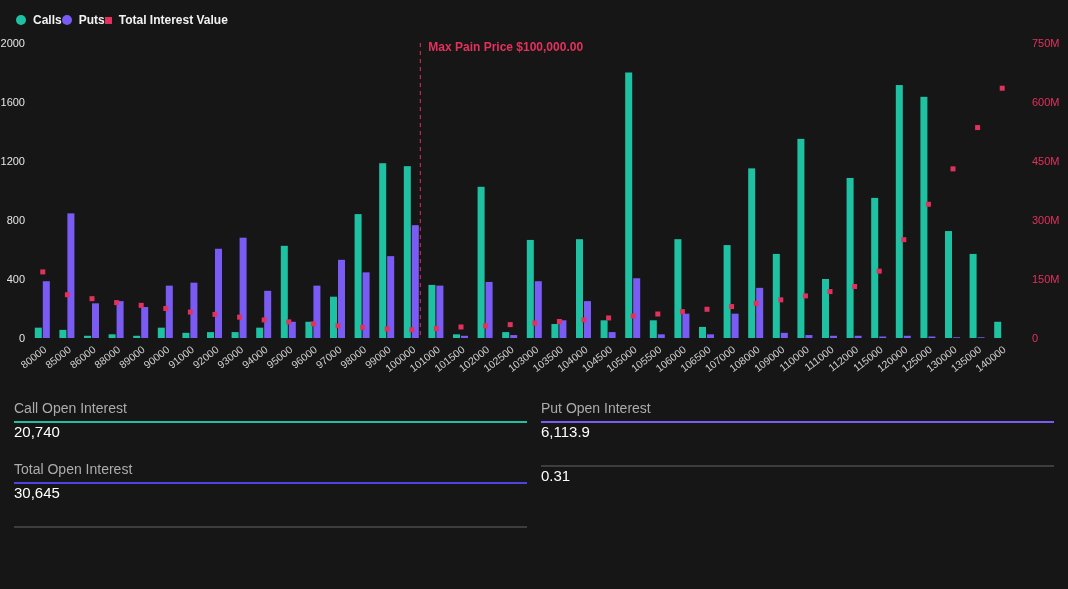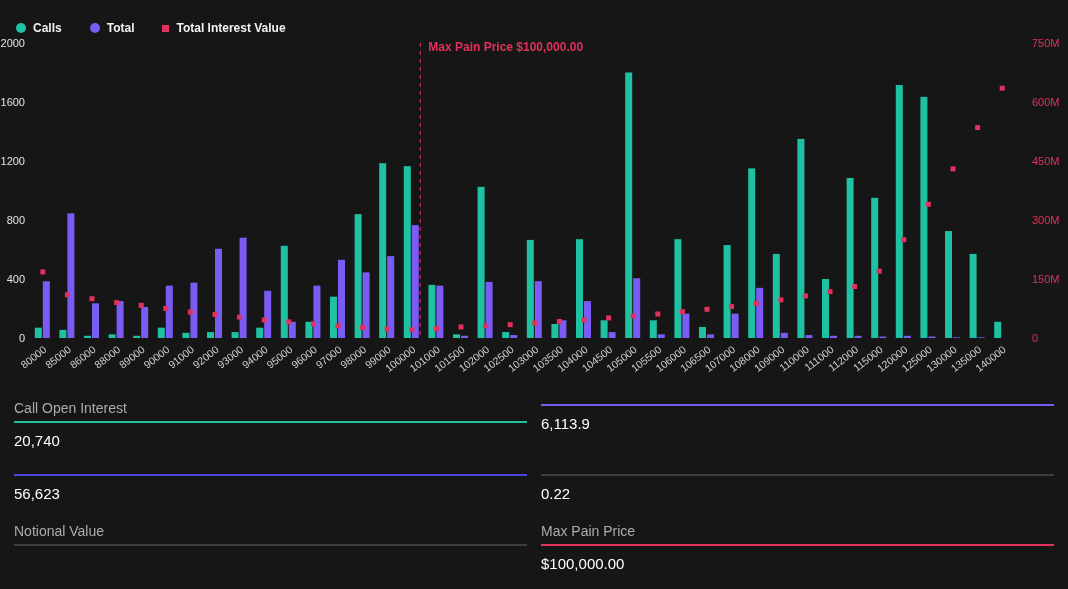--- a/index.html
+++ b/index.html
@@ -4,54 +4,54 @@
 <style>
   * { margin:0; padding:0; box-sizing:border-box; }
   html,body { width:1068px; height:589px; }
   body {
     background:#161616;
     font-family:"Liberation Sans", sans-serif;
     overflow:hidden;
   }
   .chart-wrap { position:relative; width:1068px; height:392px; }
   #chart-svg { position:absolute; left:0; top:0; display:block; }
-  .legend { position:absolute; top:21px; left:16px; display:flex; align-items:center; gap:28px; z-index:2; }
+  .legend { position:absolute; top:13px; left:16px; display:flex; align-items:center; z-index:2; }
   .legend-item { display:flex; align-items:center; gap:7px; cursor:pointer; }
   .legend-label { color:#f2f2f2; font-size:12px; font-weight:bold; }
   .marker { display:inline-block; background:#888; }
   .marker.circle { width:10px; height:10px; border-radius:50%; }
   .marker.square { width:7px; height:7px; }
   svg text { font-family:"Liberation Sans", sans-serif; }
   .tick-left  { fill:#e4e4e4; font-size:11px; }
   .tick-right { fill:#e3315d; font-size:11px; }
   .tick-x     { fill:#cdcdcd; font-size:10.5px; }
   .maxpain-label { fill:#e3315d; font-size:12px; font-weight:bold; }
   .stats {
     padding:8px 14px 0;
     display:grid;
     grid-template-columns:1fr 1fr;
     column-gap:14px;
     row-gap:20px;
   }
   .stat-label { color:#acacac; font-size:14px; line-height:17px; }
   .stat-rule  { height:2px; margin-top:4px; background:#3d3d3d; }
-  .stat-value { color:#ffffff; font-size:15px; margin-top:9px; line-height:18px; }
+  .stat-value { color:#ffffff; font-size:15px; line-height:18px; }
 </style>
 </head>
 <body>
 
 <div class="chart-wrap">
   <div class="legend">
     <div class="legend-item">
       <span class="marker circle" style="background: rgb(30, 194, 162);"></span>
       <span class="legend-label">Calls</span>
     </div>
     <div class="legend-item">
       <span class="marker circle" style="background: rgb(122, 92, 245);"></span>
-      <span class="legend-label">Total</span>
+      <span class="legend-label">Puts</span>
     </div>
     <div class="legend-item">
       <span class="marker square" style="background: rgb(227, 49, 93);"></span>
       <span class="legend-label">Total Interest Value</span>
     </div>
   </div>
   <svg id="chart-svg" width="1068" height="392">
       <text x="25" y="342" text-anchor="end" class="tick-left">0</text>
       <text x="25" y="283" text-anchor="end" class="tick-left">400</text>
       <text x="25" y="224" text-anchor="end" class="tick-left">800</text>
@@ -228,33 +228,29 @@
     </svg>
 </div>
 
 <div class="stats">
   <div class="stat">
     <div class="stat-label">Call Open Interest</div>
     <div class="stat-rule" style="background: rgb(30, 194, 162);"></div>
     <div class="stat-value">20,740</div>
   </div>
   <div class="stat">
+    <div class="stat-label">Put Open Interest</div>
     <div class="stat-rule" style="background: rgb(122, 92, 245);"></div>
     <div class="stat-value">6,113.9</div>
   </div>
   <div class="stat">
+    <div class="stat-label">Total Open Interest</div>
     <div class="stat-rule" style="background: rgb(76, 67, 224);"></div>
-    <div class="stat-value">56,623</div>
+    <div class="stat-value">30,645</div>
   </div>
   <div class="stat">
     <div class="stat-rule" style="background: rgb(61, 61, 61);"></div>
-    <div class="stat-value">0.22</div>
-  </div>
-  <div class="stat">
-    <div class="stat-label">Notional Value</div>
+    <div class="stat-value">0.31</div>
+  </div>
+  <div class="stat">
     <div class="stat-rule" style="background: rgb(61, 61, 61);"></div>
-  </div>
-  <div class="stat">
-    <div class="stat-label">Max Pain Price</div>
-    <div class="stat-rule" style="background: rgb(227, 49, 93);"></div>
-    <div class="stat-value">$100,000.00</div>
   </div>
 </div>
 
 </body></html>

